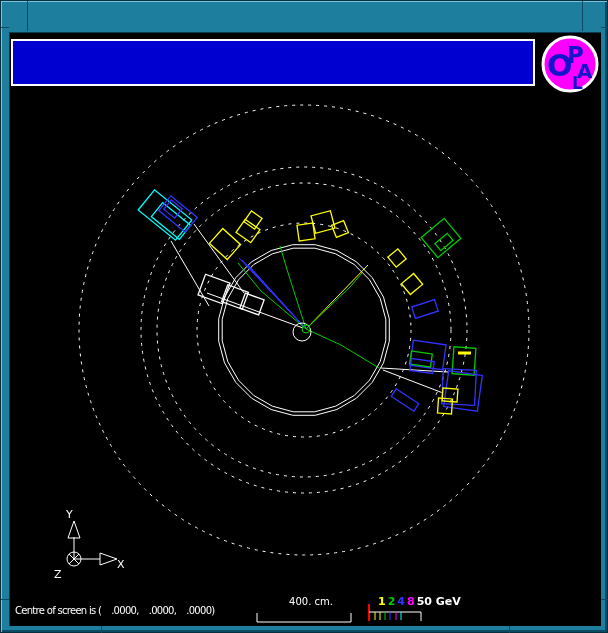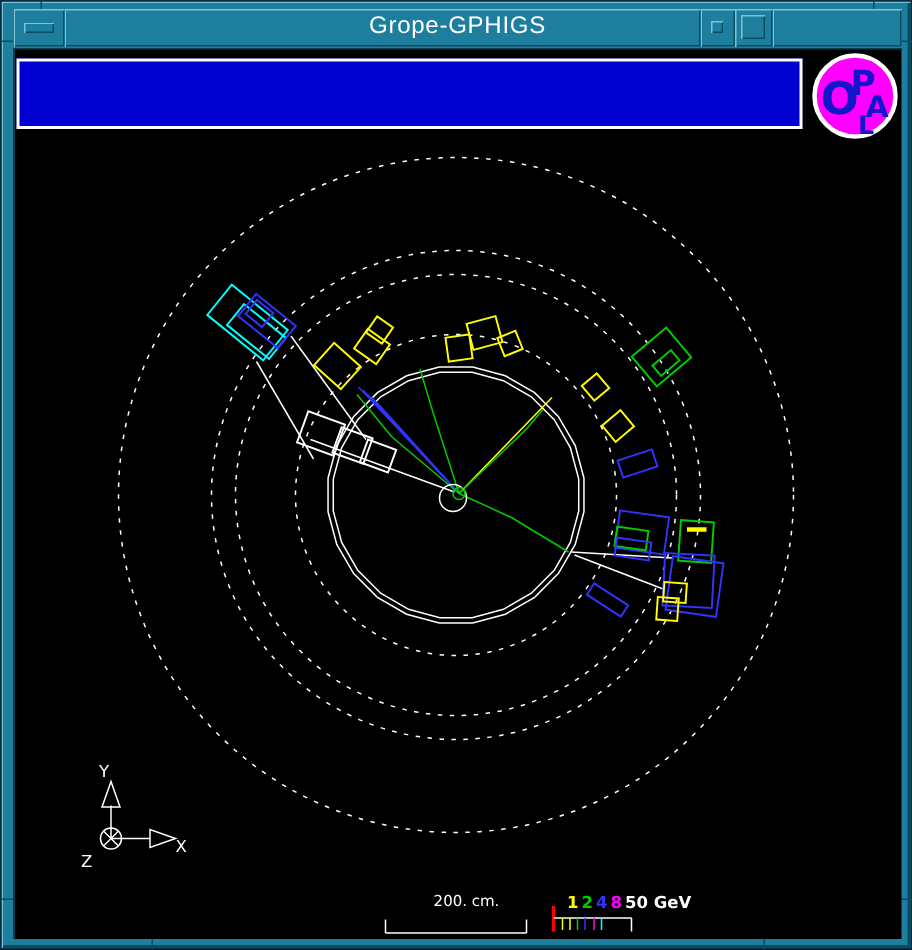--- a/index.html
+++ b/index.html
@@ -37,34 +37,20 @@
 <div class="window">
   <div class="corner-line-v" style="left:26px;top:0;height:30px;"></div>
   <div class="corner-line-v" style="left:581px;top:0;height:30px;"></div>
   <div class="corner-line-v" style="left:100px;top:625px;height:8px;"></div>
   <div class="corner-line-v" style="left:508px;top:625px;height:8px;"></div>
   <div class="corner-line-h" style="left:0;top:26px;width:8px;"></div>
   <div class="corner-line-h" style="left:600px;top:26px;width:8px;"></div>
   <div class="corner-line-h" style="left:0;top:598px;width:8px;"></div>
   <div class="corner-line-h" style="left:600px;top:598px;width:8px;"></div>
 
-  <div class="titlebar">
-    <div class="tb-section" style="left:0;width:34px;">
-      <div class="glyph" style="left:7px;top:9px;width:20px;height:7px;"></div>
-    </div>
-    <div class="tb-section" style="left:34px;width:424px;"></div>
-    <div class="tb-section" style="left:458px;width:23px;">
-      <div class="glyph" style="left:7px;top:8px;width:8px;height:8px;"></div>
-    </div>
-    <div class="tb-section" style="left:481px;width:25px;">
-      <div class="glyph" style="left:4px;top:4px;width:16px;height:16px;"></div>
-    </div>
-    <div class="tb-section" style="left:506px;width:86px;"></div>
-    <div class="tb-title-text">Grope-GPHIGS</div>
-  </div>
 
   <div class="content">
 
     <div class="infobox" style="background: rgb(0, 0, 208); color: rgb(255, 255, 0);">
       <div>Run:event 8549: 21933    Ctrk(N= 16 Sump= 49.4) Ecal(N= 32 SumE=105.1)</div>
       
     </div>
 
     <div class="logo">
       <svg width="64" height="62" viewBox="0 0 64 62">
@@ -163,16 +149,17 @@
           <polyline points="374,611 374,619" fill="none" stroke="#ffff00" stroke-width="1"></polyline>
           <polyline points="379,611 379,619" fill="none" stroke="#ffff00" stroke-width="1"></polyline>
           <polyline points="384,611 384,619" fill="none" stroke="#00cc00" stroke-width="1"></polyline>
           <polyline points="389,611 389,619" fill="none" stroke="#3333ff" stroke-width="1"></polyline>
           <polyline points="395,611 395,619" fill="none" stroke="#ff00ff" stroke-width="1"></polyline>
           <polyline points="400,611 400,619" fill="none" stroke="#00ffff" stroke-width="1"></polyline>
           <polyline points="420,611 420,620" fill="none" stroke="#ffffff" stroke-width="1"></polyline>
         </g>
     </svg>
 
-    <div class="scale-label">200. cm.</div>
+    <div class="status-text">Centre of screen is (    .0000,    .0000,    .0000)</div>
+    <div class="scale-label">400. cm.</div>
     <div class="legend-row"><span style="color: rgb(255, 255, 0);">1</span><span style="color: rgb(0, 204, 0);">2</span><span style="color: rgb(51, 51, 255);">4</span><span style="color: rgb(255, 0, 255);">8</span><span style="color: rgb(255, 255, 255); margin-top: 44px;">50 GeV</span></div>
   </div>
 </div>
 
 </body></html>

